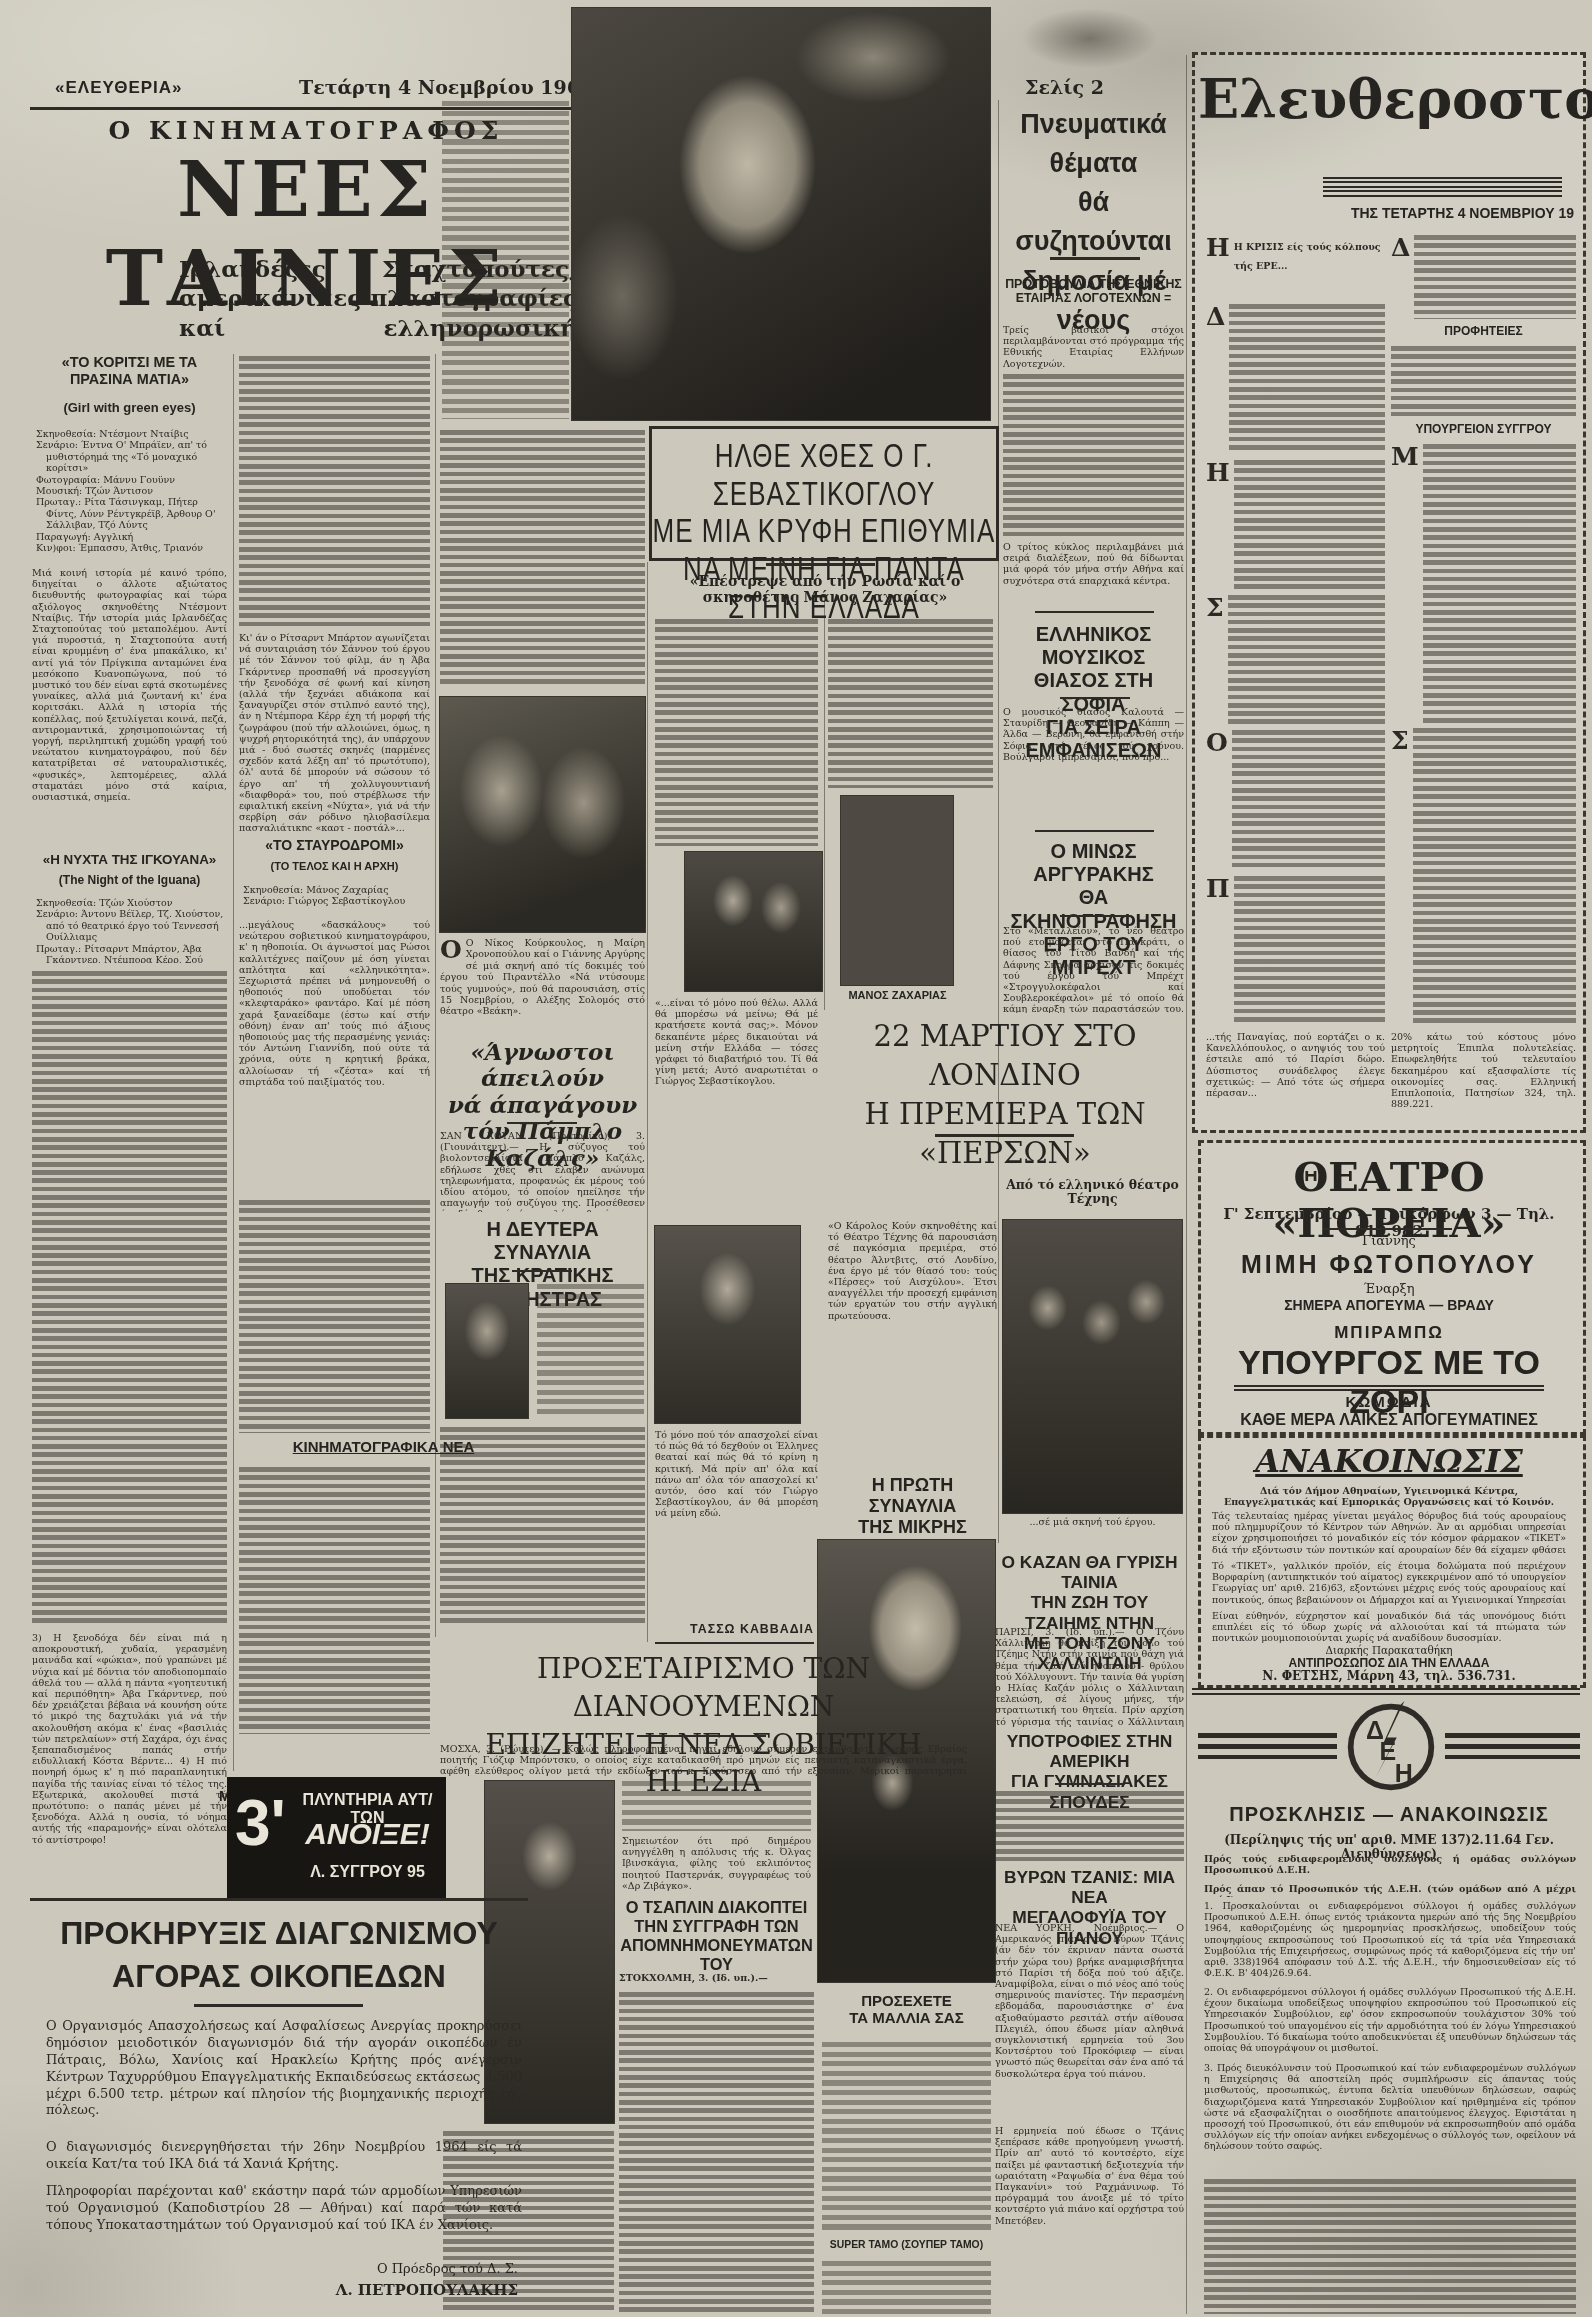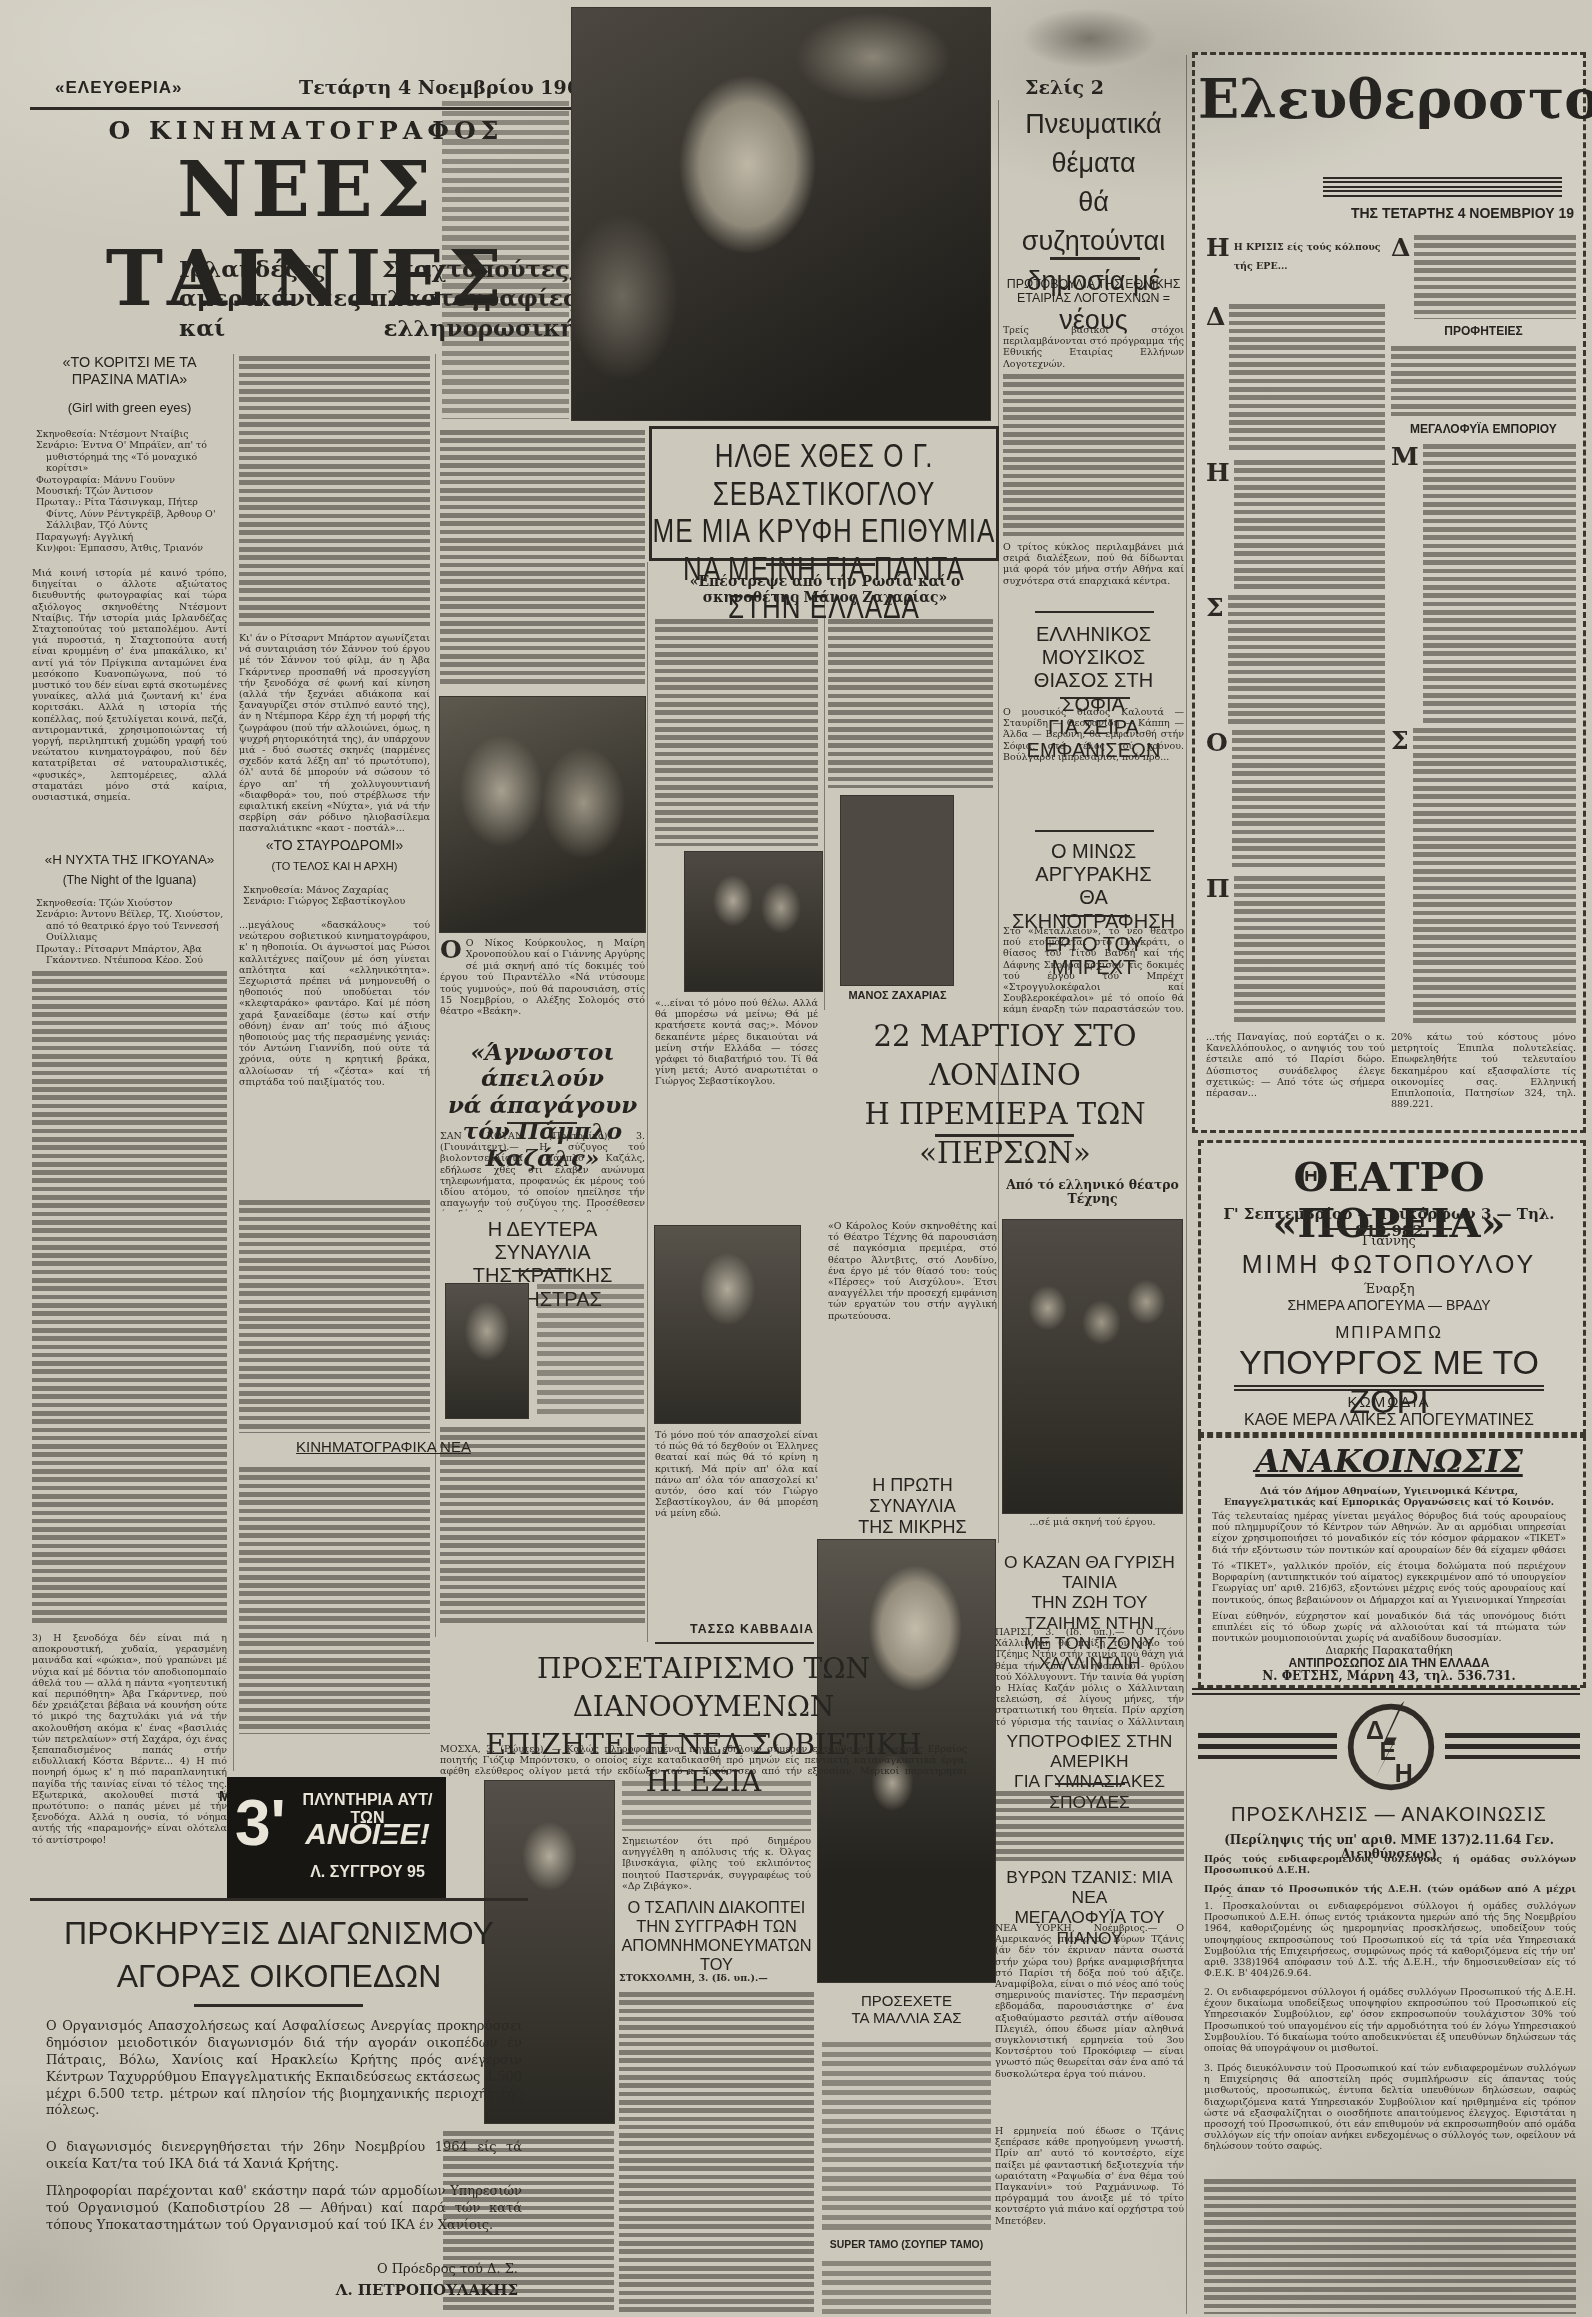--- a/index.html
+++ b/index.html
@@ -23,21 +23,21 @@
   .cred{font-size:9.5px;line-height:1.2;overflow:hidden;color:#2c2925;}
   .cred div{padding-left:10px;text-indent:-10px;}
   .gk{background-image:repeating-linear-gradient(180deg, rgba(46,42,36,.5) 0px, rgba(46,42,36,.5) 4.6px, rgba(46,42,36,0) 4.6px, rgba(46,42,36,0) 8.3px);}
   .gk2{background-image:repeating-linear-gradient(180deg, rgba(46,42,36,.42) 0px, rgba(46,42,36,.42) 5.2px, rgba(46,42,36,0) 5.2px, rgba(46,42,36,0) 9.6px);}
   .rule{background:#2e2b26;}
   .vrule{width:1px;background:rgba(62,58,50,.55);}
   .ph{background-color:#4e4a43;box-shadow:0 0 0 1px #3a362f;}
   .zz{border:3px dashed #3b372f;background:rgba(255,255,252,.12);}
   .wavy{background-image:repeating-linear-gradient(180deg,#2e2b26 0 2px,transparent 2px 4.5px);}
   .dc{float:left;font-family:"DejaVu Serif",serif;font-weight:bold;font-size:25px;line-height:.85;margin:2px 4px 0 0;color:#2c2925;}
-  .hl{font-family:"Liberation Sans",sans-serif;font-weight:normal;text-align:center;line-height:1.16;color:#262420;}
+  .hl{font-family:"Liberation Sans",sans-serif;font-weight:bold;text-align:center;line-height:1.16;color:#262420;}
   .hs{font-family:"DejaVu Serif",serif;text-align:center;line-height:1.15;color:#262420;}
   .capt{font-size:9.5px;line-height:1.2;text-align:justify;overflow:hidden;color:#2c2925;}
 </style>
 </head>
 <body>
 
 <div id="page">
 
   <div class="abs b sans" style="left:55px;top:78px;width:219px;font-size:17px;letter-spacing:1px;">«ΕΛΕΥΘΕΡΙΑ»</div>
   <div class="abs b" style="left:299px;top:76px;width:358px;font-size:19px;">Τετάρτη 4 Νοεμβρίου 1964</div>
@@ -269,21 +269,21 @@
       <div class="gk" style="height:100%;overflow:hidden;"></div>
     </div>
   <div class="abs body-t" style="left:1206px;top:1031px;width:179px;height:88px;">...τής Παναγίας, πού εορτάζει ο κ. Κανελλόπουλος, ο ανηψιός του τού έστειλε από τό Παρίσι δώρο. Δύσπιστος συνάδελφος έλεγε σχετικώς: — Από τότε ώς σήμερα πέρασαν...</div>
 
   <div class="abs" style="left:1391px;top:235px;width:185px;height:84px;">
       <span class="dc">Δ</span>
       <div class="gk" style="height:100%;overflow:hidden;"></div>
     </div>
   <div class="abs b sans c" style="left:1391px;top:324px;width:185px;font-size:12px;">ΠΡΟΦΗΤΕΙΕΣ</div>
   <div class="abs gk" style="left:1391px;top:346px;width:185px;height:70px;"></div>
-  <div class="abs b sans c" style="left:1391px;top:422px;width:185px;font-size:12px;">ΜΕΓΑΛΟΦΥΪΑ ΕΜΠΟΡΙΟΥ</div>
+  <div class="abs b sans c" style="left:1391px;top:422px;width:185px;font-size:12px;">ΥΠΟΥΡΓΕΙΟΝ ΣΥΓΓΡΟΥ</div>
   <div class="abs" style="left:1391px;top:444px;width:185px;height:279px;">
       <span class="dc">Μ</span>
       <div class="gk" style="height:100%;overflow:hidden;"></div>
     </div>
   <div class="abs" style="left:1391px;top:728px;width:185px;height:297px;">
       <span class="dc">Σ</span>
       <div class="gk" style="height:100%;overflow:hidden;"></div>
     </div>
   <div class="abs body-t" style="left:1391px;top:1031px;width:185px;height:88px;">20% κάτω τού κόστους μόνο μετρητοίς Έπιπλα πολυτελείας. Επωφεληθήτε τού τελευταίου δεκαημέρου καί εξασφαλίστε τίς οικονομίες σας. Ελληνική Επιπλοποιία, Πατησίων 324, τηλ. 889.221.</div>
 

